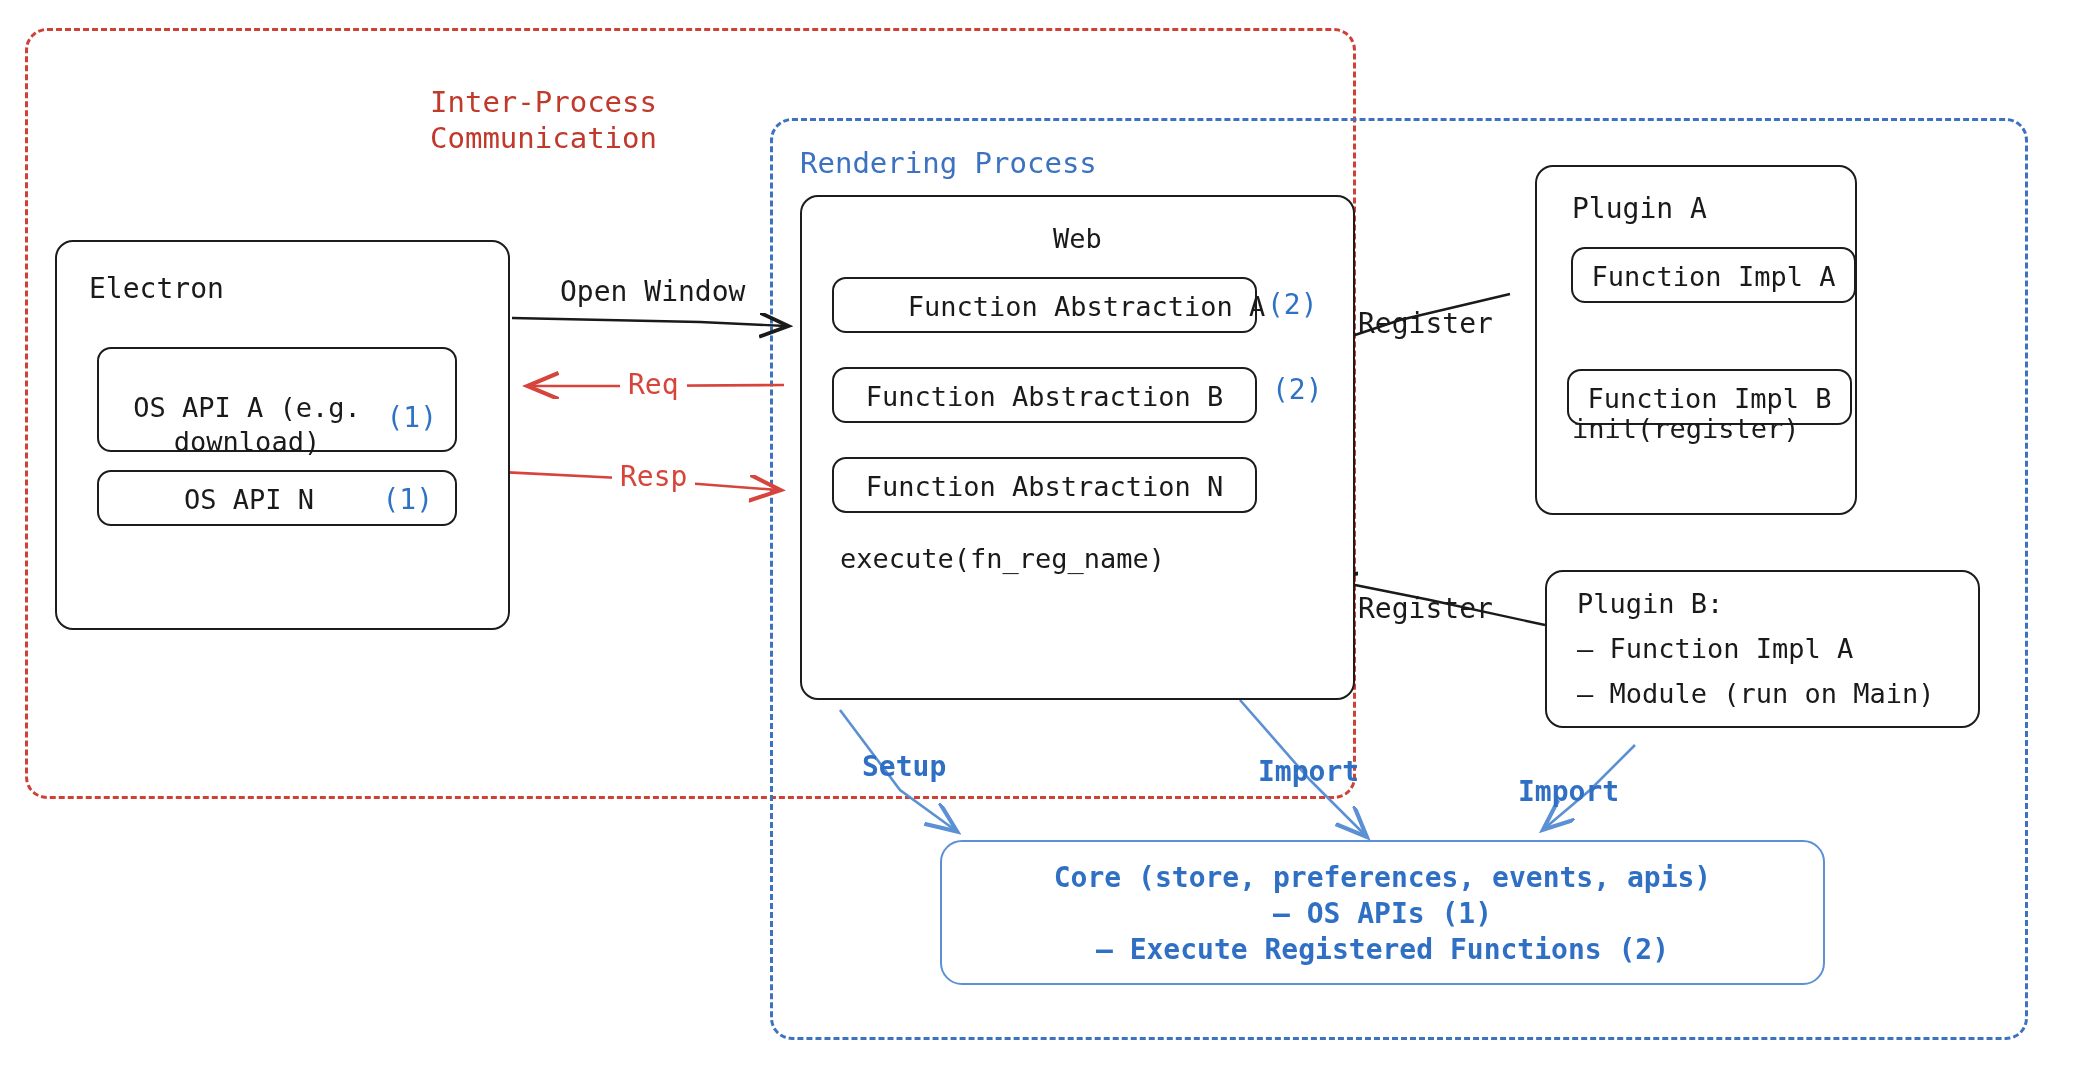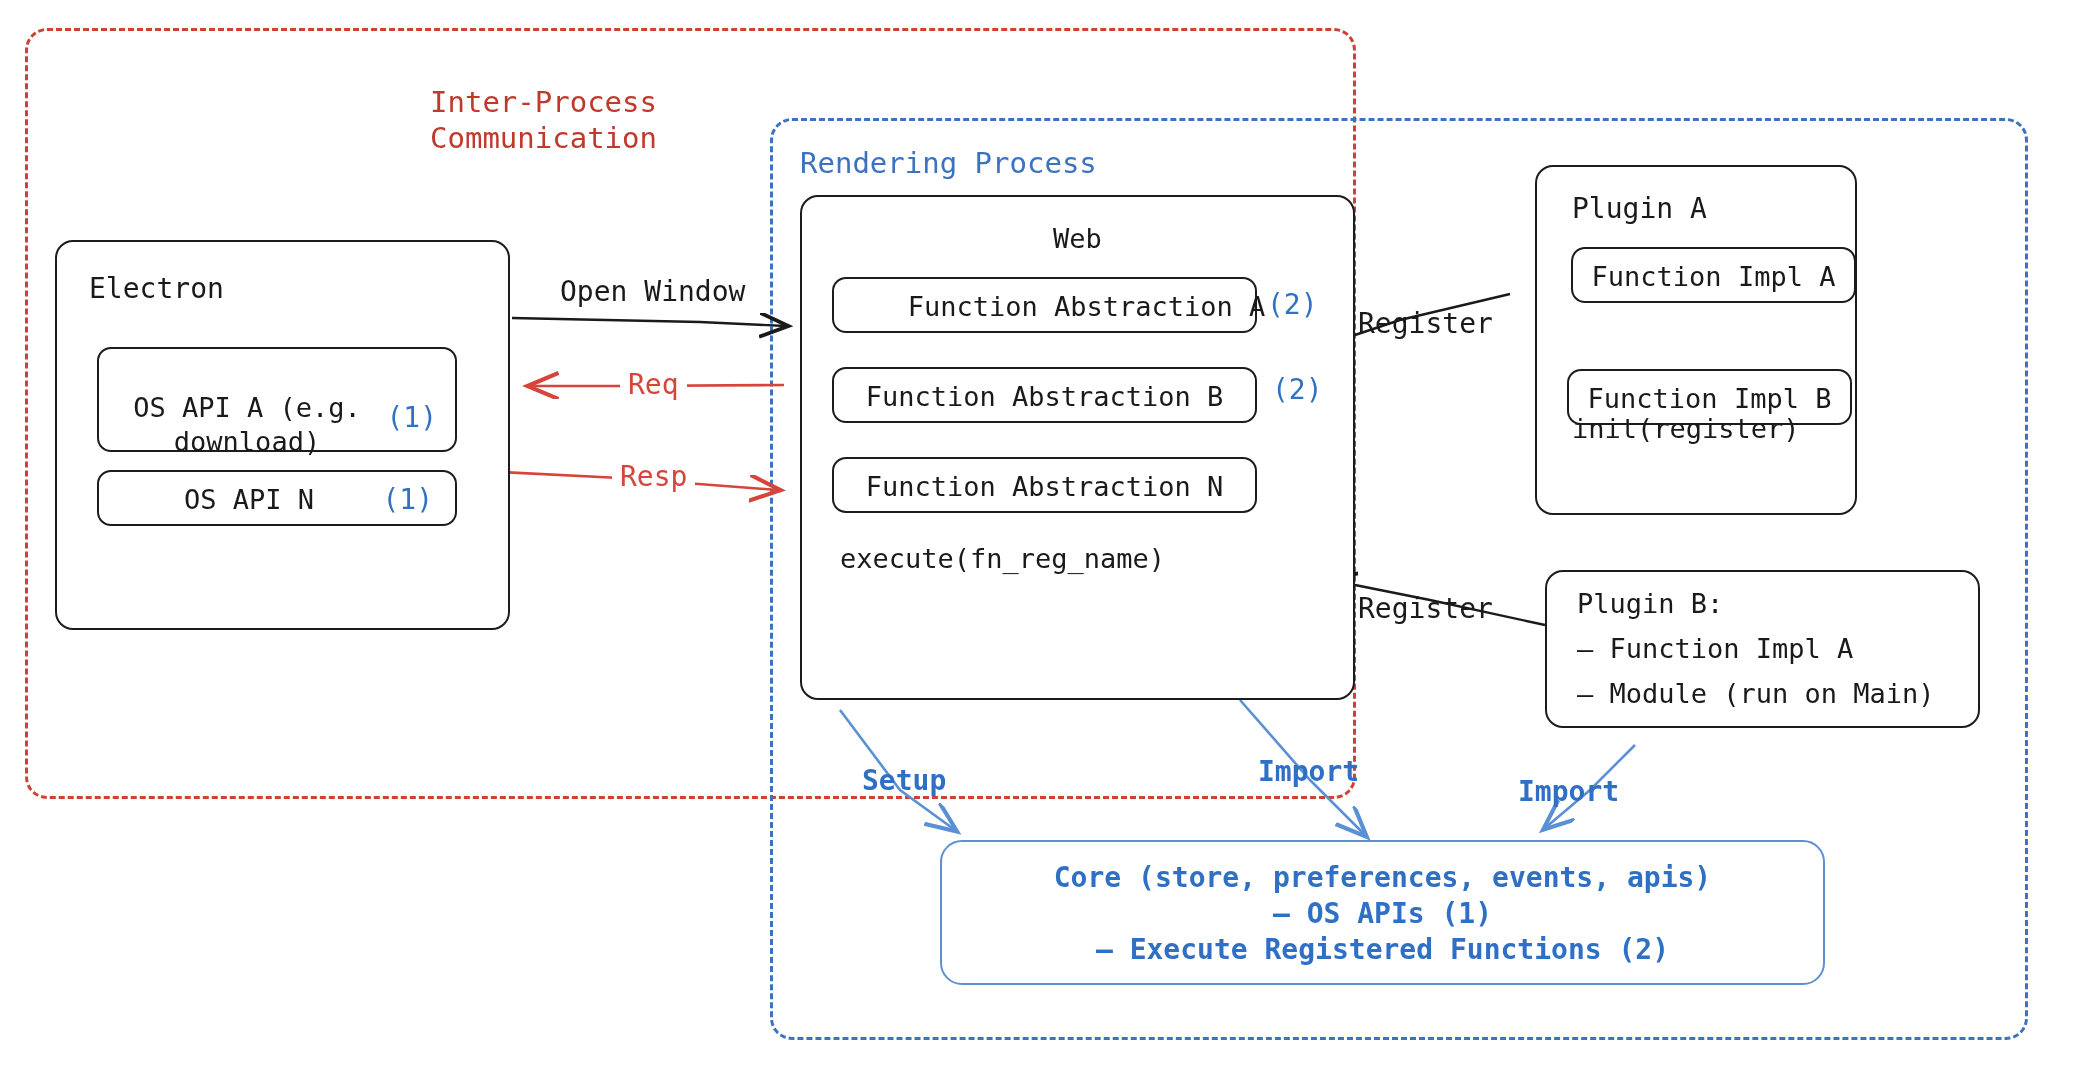--- a/index.html
+++ b/index.html
@@ -235,19 +235,19 @@
   <div class="elabel dark" style="left:560px;top:275px;">Open Window</div>
 
   <div class="elabel red" style="left:620px;top:368px;background:#fff;padding:0 8px;">Req</div>
 
   <div class="elabel red" style="left:612px;top:460px;background:#fff;padding:0 8px;">Resp</div>
 
   <div class="elabel dark" style="left:1358px;top:307px;">Register</div>
 
   <div class="elabel dark" style="left:1358px;top:592px;">Register</div>
 
-  <div class="elabel blue" style="left:862px;top:750px;margin-top:14px;">Setup</div>
+  <div class="elabel blue" style="left:862px;top:750px;">Setup</div>
 
   <div class="elabel blue" style="left:1258px;top:755px;">Import</div>
 
   <div class="elabel blue" style="left:1518px;top:775px;">Import</div>
 
 </div>
 
 </body></html>

